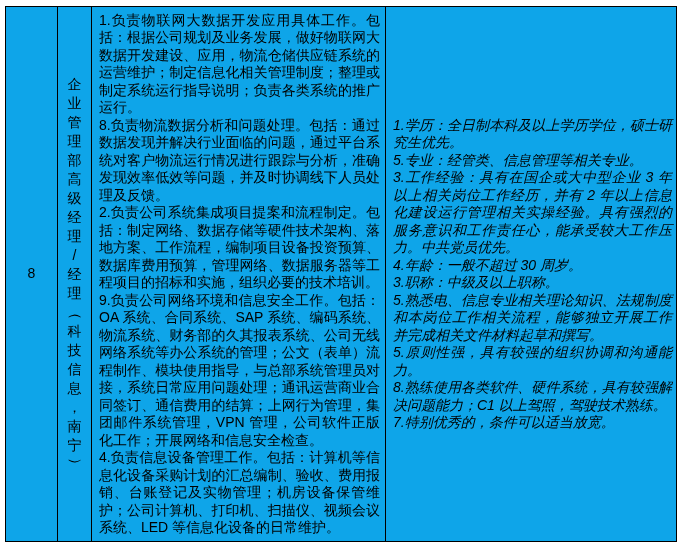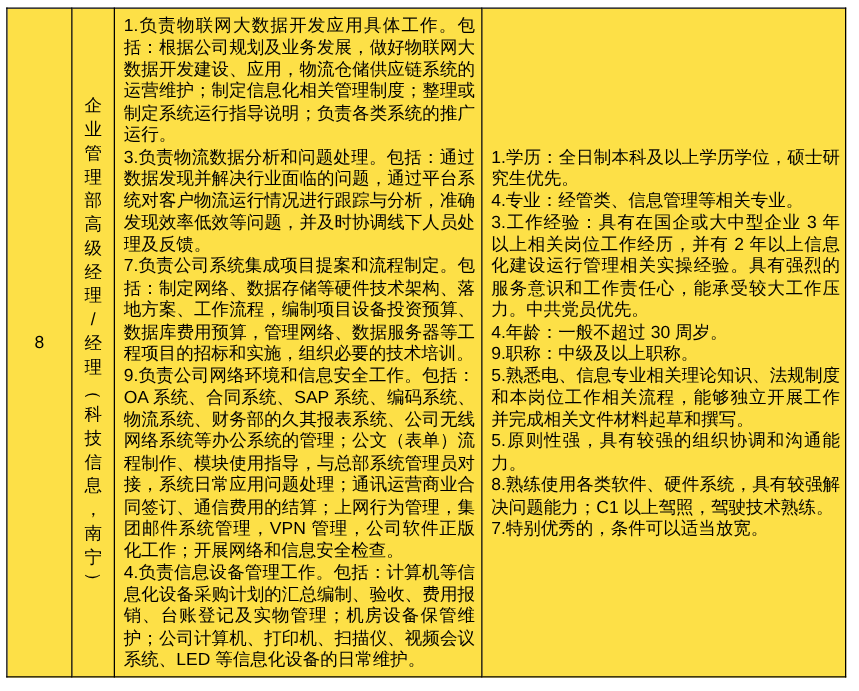--- a/index.html
+++ b/index.html
@@ -18,26 +18,26 @@
     top: 6px;
     width: 671px;
     border-collapse: collapse;
     table-layout: fixed;
   }
   table.job-table td {
     border: 1px solid #000000;
     vertical-align: middle;
     font-size: 14px;
     line-height: 17.5px;
-    background: #fde047;
+    background: #0ea5e9;
   }
   td.col-num   { width: 52px;  text-align: center; }
   td.col-title { width: 34px;  text-align: center; }
   td.col-resp  { width: 294px; padding: 3px 5px 3px 7px; height: 535px; }
-  td.col-req   { width: 291px; padding: 3px 4px 3px 7px; }
+  td.col-req   { width: 291px; padding: 3px 4px 3px 7px; font-style: italic; }
 
   .vtitle { display: inline-block; }
   .vtitle span {
     display: block;
     width: 20px;
     height: 19px;
     line-height: 19px;
     text-align: center;
     font-size: 14px;
   }
@@ -61,34 +61,34 @@
           <span>8</span>
         </td>
 
         <td class="col-title">
           <div class="vtitle"><span>企</span><span>业</span><span>管</span><span>理</span><span>部</span><span>高</span><span>级</span><span>经</span><span>理</span><span>/</span><span>经</span><span>理</span><span class="rot">（</span><span>科</span><span>技</span><span>信</span><span>息</span><span>，</span><span>南</span><span>宁</span><span class="rot">）</span></div>
         </td>
 
         <td class="col-resp">
           <div class="cell-text">
             <p>1.负责物联网大数据开发应用具体工作。包括：根据公司规划及业务发展，做好物联网大数据开发建设、应用，物流仓储供应链系统的运营维护；制定信息化相关管理制度；整理或制定系统运行指导说明；负责各类系统的推广运行。</p>
-            <p>3.负责物流数据分析和问题处理。包括：通过数据发现并解决行业面临的问题，通过平台系统对客户物流运行情况进行跟踪与分析，准确发现效率低效等问题，并及时协调线下人员处理及反馈。</p>
-            <p>7.负责公司系统集成项目提案和流程制定。包括：制定网络、数据存储等硬件技术架构、落地方案、工作流程，编制项目设备投资预算、数据库费用预算，管理网络、数据服务器等工程项目的招标和实施，组织必要的技术培训。</p>
+            <p>8.负责物流数据分析和问题处理。包括：通过数据发现并解决行业面临的问题，通过平台系统对客户物流运行情况进行跟踪与分析，准确发现效率低效等问题，并及时协调线下人员处理及反馈。</p>
+            <p>2.负责公司系统集成项目提案和流程制定。包括：制定网络、数据存储等硬件技术架构、落地方案、工作流程，编制项目设备投资预算、数据库费用预算，管理网络、数据服务器等工程项目的招标和实施，组织必要的技术培训。</p>
             <p>9.负责公司网络环境和信息安全工作。包括：OA 系统、合同系统、SAP 系统、编码系统、物流系统、财务部的久其报表系统、公司无线网络系统等办公系统的管理；公文（表单）流程制作、模块使用指导，与总部系统管理员对接，系统日常应用问题处理；通讯运营商业合同签订、通信费用的结算；上网行为管理，集团邮件系统管理，VPN 管理，公司软件正版化工作；开展网络和信息安全检查。</p>
             <p>4.负责信息设备管理工作。包括：计算机等信息化设备采购计划的汇总编制、验收、费用报销、台账登记及实物管理；机房设备保管维护；公司计算机、打印机、扫描仪、视频会议系统、LED 等信息化设备的日常维护。</p>
           </div>
         </td>
 
         <td class="col-req">
           <div class="cell-text">
             <p>1.学历：全日制本科及以上学历学位，硕士研究生优先。</p>
-            <p>4.专业：经管类、信息管理等相关专业。</p>
+            <p>5.专业：经管类、信息管理等相关专业。</p>
             <p>3.工作经验：具有在国企或大中型企业 3 年以上相关岗位工作经历，并有 2 年以上信息化建设运行管理相关实操经验。具有强烈的服务意识和工作责任心，能承受较大工作压力。中共党员优先。</p>
             <p>4.年龄：一般不超过 30 周岁。</p>
-            <p>9.职称：中级及以上职称。</p>
+            <p>3.职称：中级及以上职称。</p>
             <p>5.熟悉电、信息专业相关理论知识、法规制度和本岗位工作相关流程，能够独立开展工作并完成相关文件材料起草和撰写。</p>
             <p>5.原则性强，具有较强的组织协调和沟通能力。</p>
             <p>8.熟练使用各类软件、硬件系统，具有较强解决问题能力；C1 以上驾照，驾驶技术熟练。</p>
             <p>7.特别优秀的，条件可以适当放宽。</p>
           </div>
         </td>
 
       </tr>
     </tbody>
   </table>

